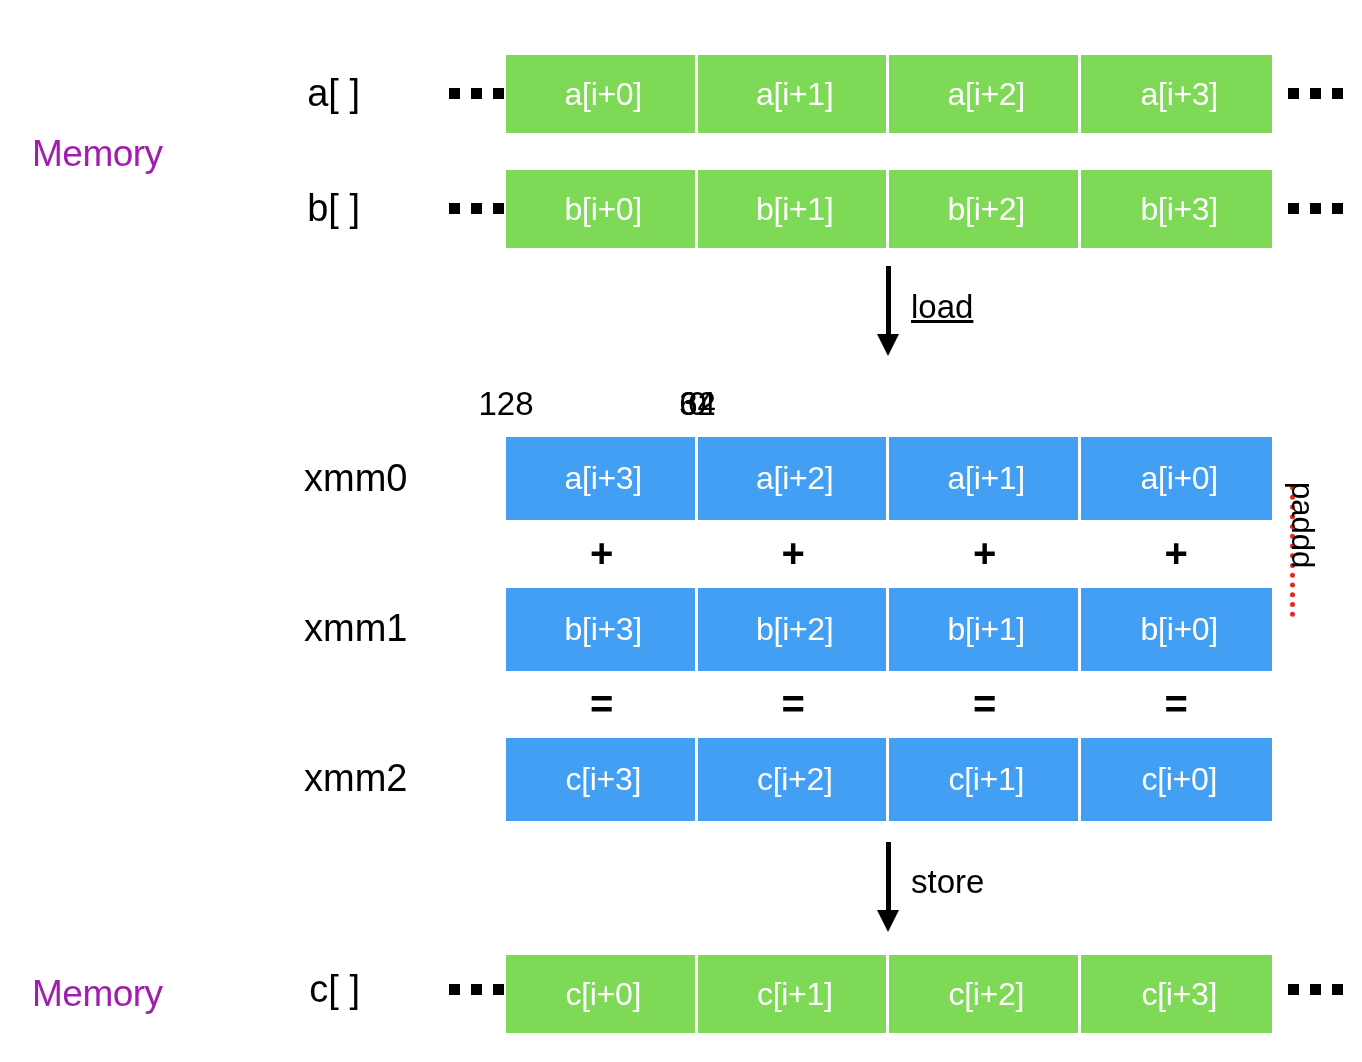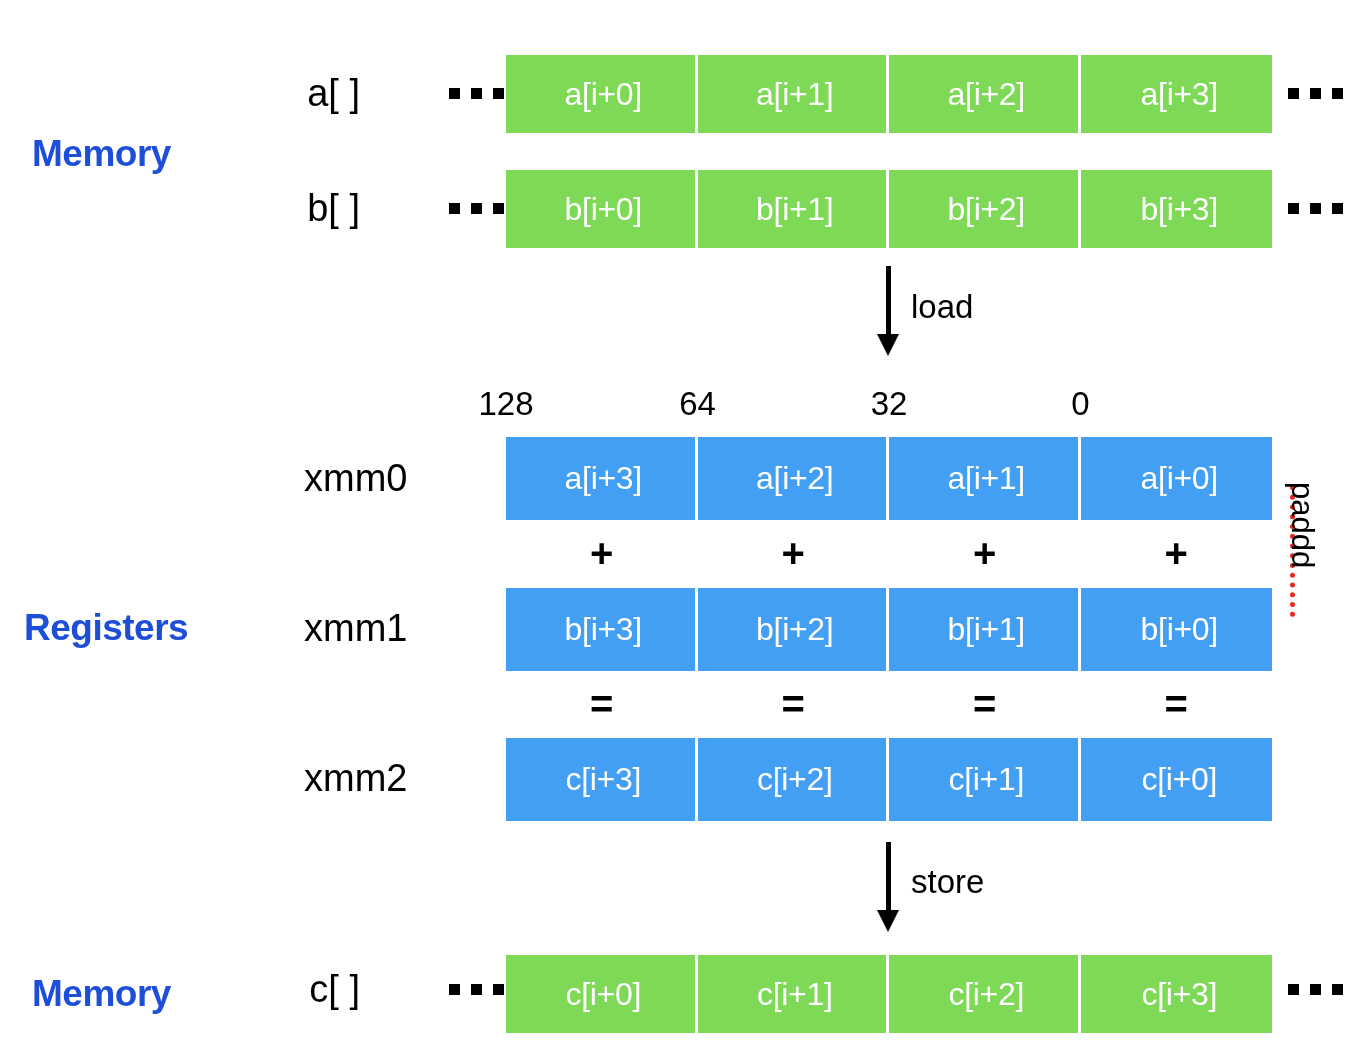--- a/index.html
+++ b/index.html
@@ -17,23 +17,23 @@
   .stage {
     position: absolute;
     left: 0; top: 0;
     width: 1362px;
     height: 1062px;
   }
 
   
   .section-label {
     position: absolute;
-    font-weight: bold;
+    font-weight: normal;
     font-size: 37px;
-    color: #1d4ed8;
+    color: #a21caf;
     white-space: nowrap;
     letter-spacing: -0.5px;
   }
 
   
   .array-label {
     position: absolute;
     font-size: 38px;
     color: #000000;
     white-space: nowrap;
@@ -86,20 +86,21 @@
   .row.reg .cell {
     background: #439FF4;
     border-right: 3px solid #ffffff;
   }
   .row.reg .cell:last-child { border-right: none; }
 
   
   .bits {
     position: absolute;
     display: flex;
+    flex-direction: column;
   }
   .bits .bit {
     font-size: 33px;
     color: #000000;
     text-align: center;
     position: relative;
   }
   .bits .bit span {
     position: absolute;
     left: 50%;
@@ -202,38 +203,37 @@
   <div class="ellipsis" style="left:1288px; top:203px;">
     <i></i>
       <i></i>
       <i></i>
   </div>
 
   <div class="arrow" style="left:886px; top:266px; height:90px;">
     <div class="shaft" style="height:68px;"></div>
     <div class="head" style="top:68px;"></div>
   </div>
-  <div class="arrow-label" style="left:911px; top:288px;">load</div>
+  <div class="arrow-label" style="left:911px; top:288px;text-decoration:underline;">load</div>
 
   <div class="bits" style="left:506px; top:385px; width:766px; height:40px;">
     <div class="bit" style="width:0px;">
         <span style="left:0px;">128</span>
       </div>
     <div class="bit" style="width:191.5px;">
         <span style="left:191.5px;">64</span>
       </div>
     <div class="bit" style="width:191.5px;">
         <span style="left:191.5px;">32</span>
       </div>
     <div class="bit" style="width:191.5px;">
         <span style="left:191.5px;">0</span>
       </div>
   </div>
 
-  <div class="section-label" style="left:24px; top:607px;">Registers</div>
 
   <div class="reg-label" style="left:304px; top:457px;">xmm0</div>
   <div class="row reg" style="left:506px; top:437px; width:766px; height:83px;">
     <div class="cell" style="width:191.5px;">a[i+3]</div>
     <div class="cell" style="width:191.5px;">a[i+2]</div>
     <div class="cell" style="width:191.5px;">a[i+1]</div>
     <div class="cell" style="width:191.5px;">a[i+0]</div>
   </div>
 
   <div class="ops" style="left:506px; top:528px; width:766px; height:50px;">

